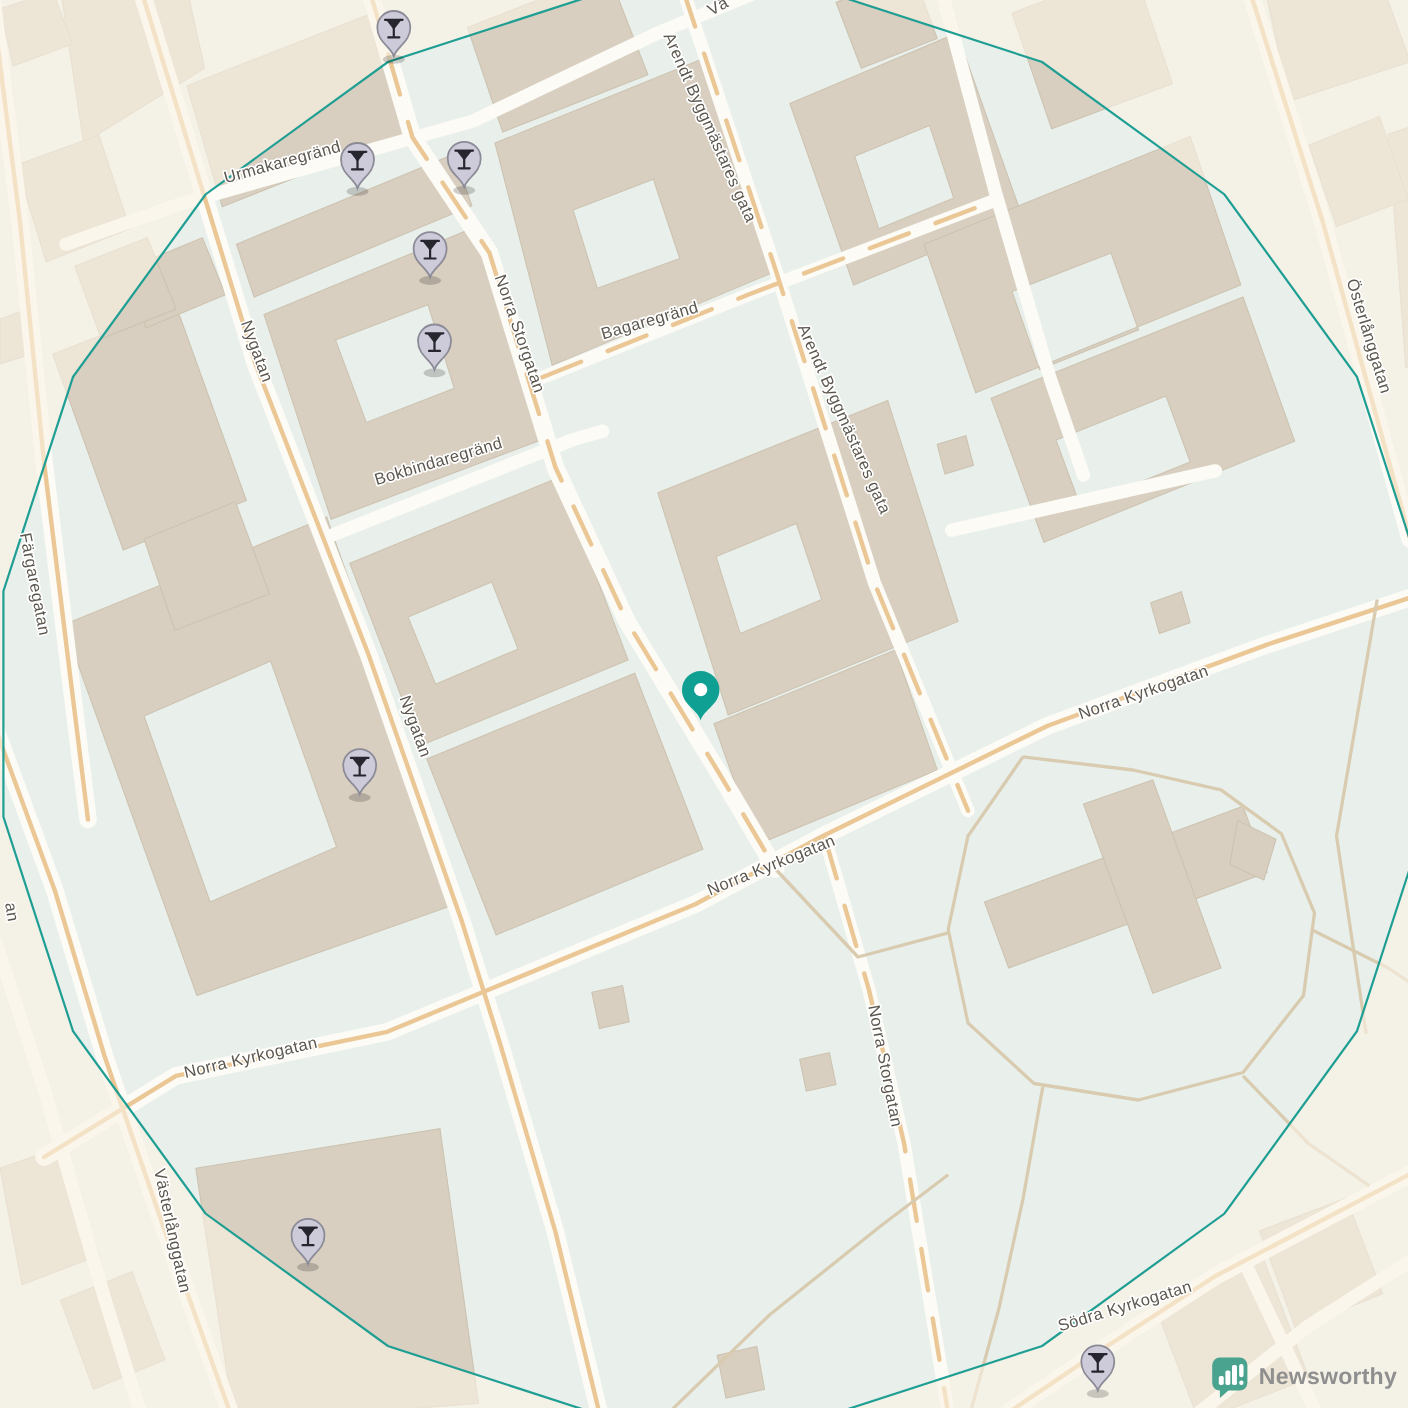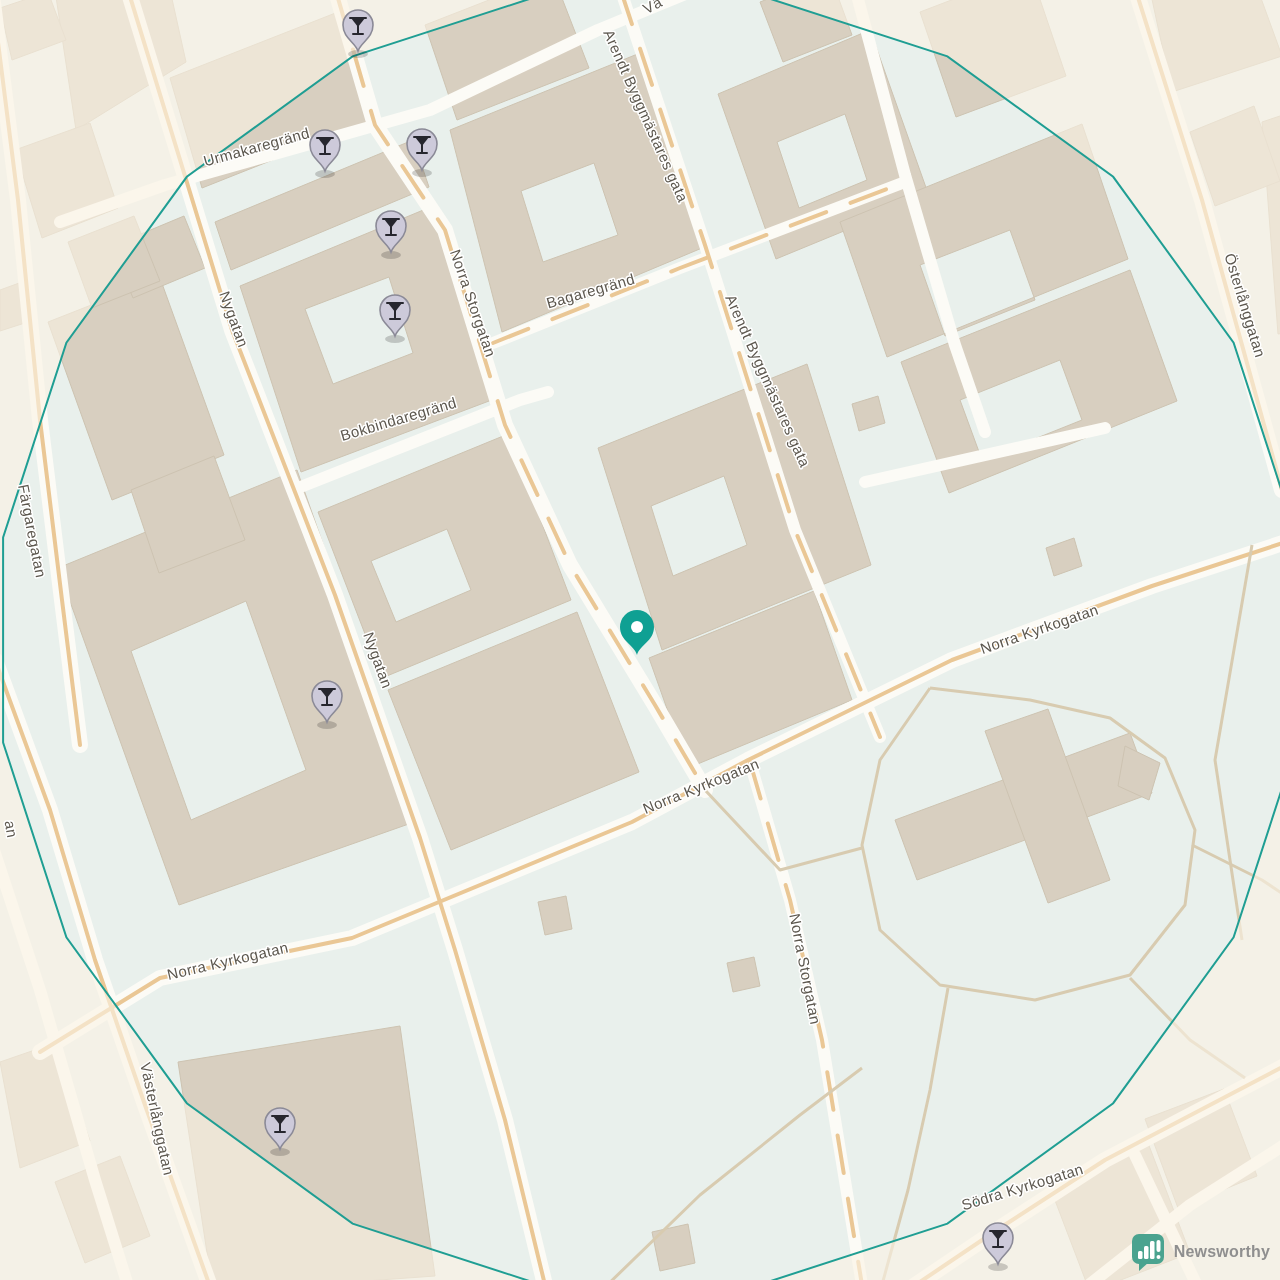--- a/index.html
+++ b/index.html
@@ -1,20 +1,20 @@
 <!DOCTYPE html>
 <html><head>
 <meta charset="utf-8">
 <style>
   html,body{margin:0;padding:0;background:#e9f0ec;}
   #stage{position:relative;width:1280px;height:1280px;overflow:hidden;
          font-family:"Liberation Sans",sans-serif;}
   #map-svg{position:absolute;left:0;top:0;}
   #brand{position:absolute;right:10px;bottom:8px;display:flex;align-items:center;gap:8px;}
-  #brand .logo-text{font-size:16px;font-weight:700;color:#8f8f8f;letter-spacing:.2px;text-align:right;}
+  #brand .logo-text{font-size:21px;font-weight:700;color:#8f8f8f;letter-spacing:.2px;text-align:right;}
   svg text.street{font-family:"Liberation Sans",sans-serif;font-size:15px;
         fill:#5c574e;stroke:#ffffff;stroke-width:3px;paint-order:stroke;
         stroke-linejoin:round;letter-spacing:.4px;}
 </style>
 </head>
 <body>
 
 <div id="stage">
   <svg id="map-svg" width="1280" height="1280" viewBox="0 0 1280 1280">
       <rect x="0" y="0" width="1280" height="1280" fill="#e9f0ec"></rect>

